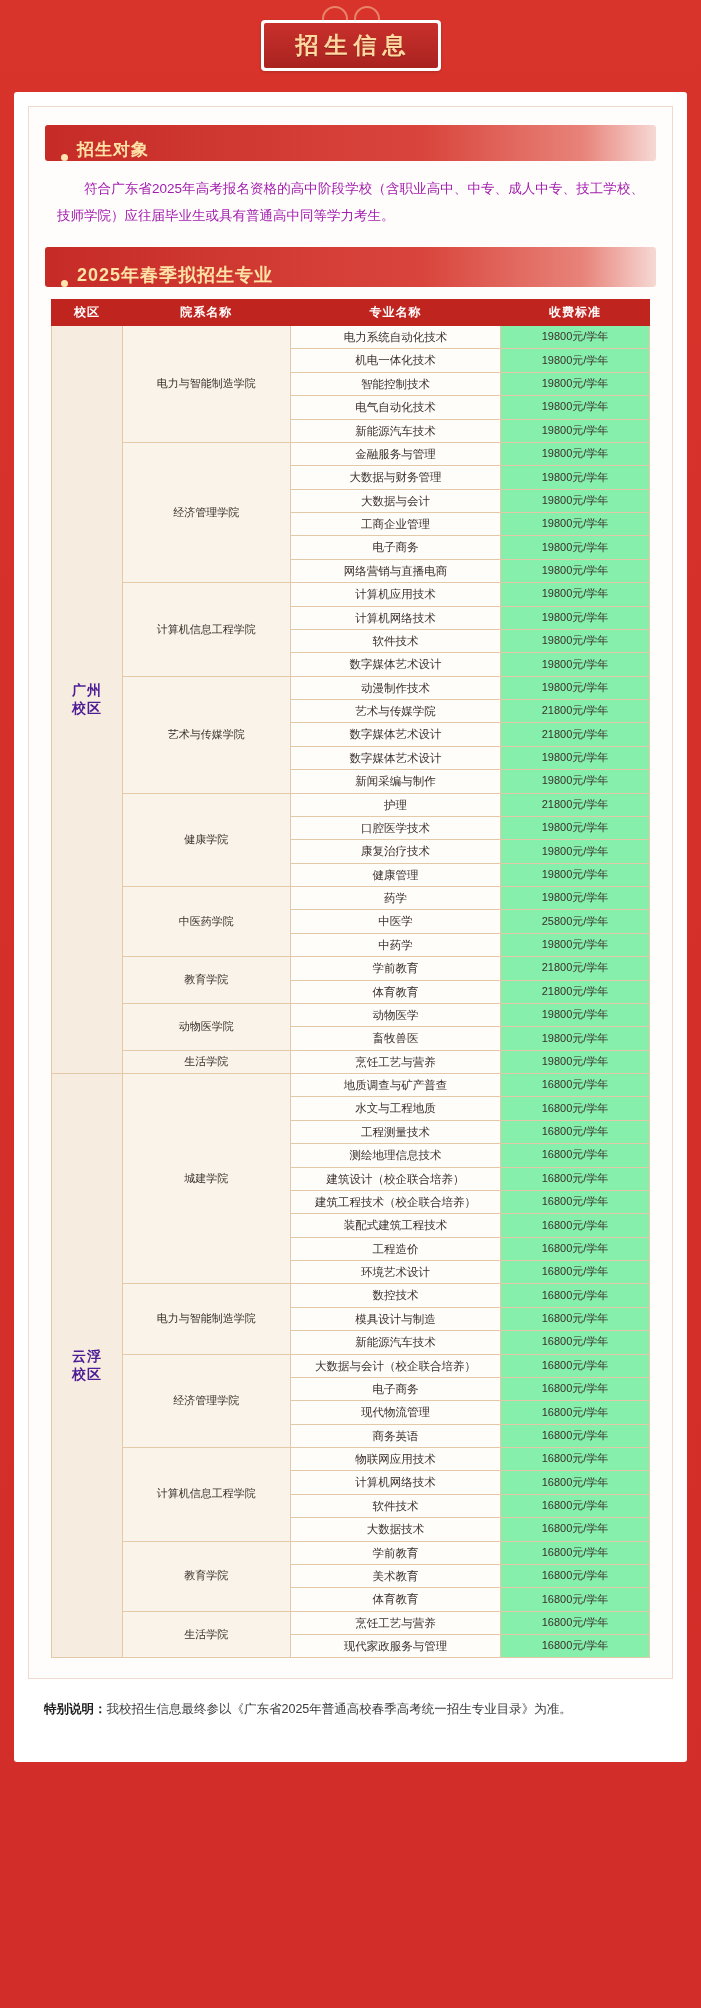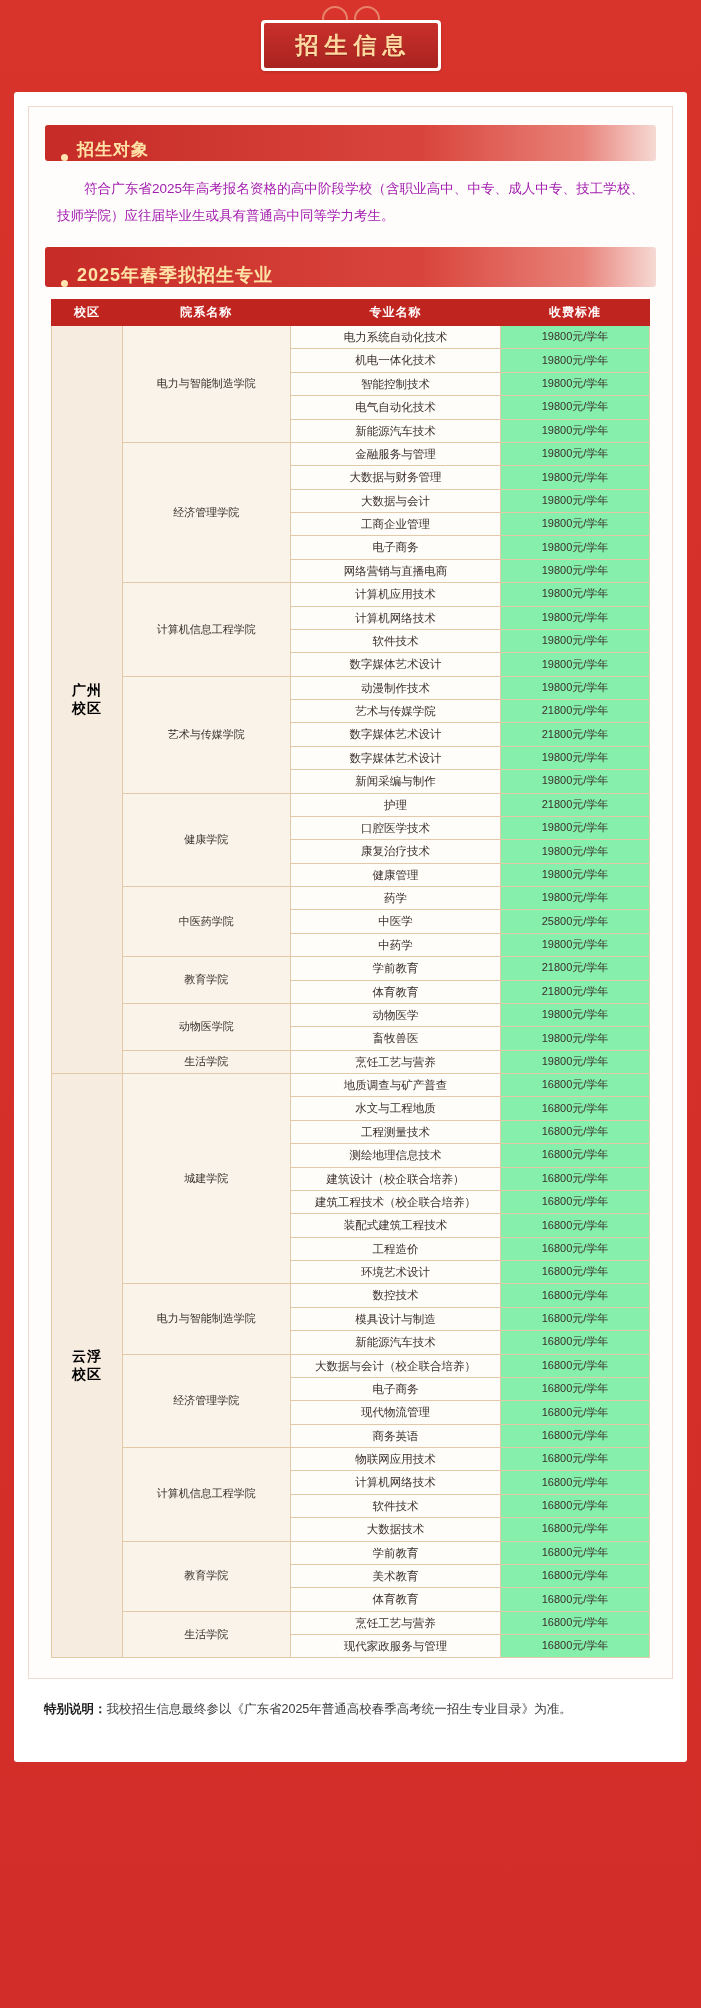--- a/index.html
+++ b/index.html
@@ -137,21 +137,21 @@
     border-color: #c0241f;
     letter-spacing: 1px;
   }
   col.c1 { width: 60px; }
   col.c2 { width: 142px; }
   col.c3 { width: 178px; }
   col.c4 { width: 126px; }
 
   td.campus {
     background: #f7ece0;
-    color: #000000;
+    color: #4c1d95;
     font-weight: bold;
     font-size: 14px;
     letter-spacing: 1px;
     line-height: 1.35;
   }
   td.college {
     background: #faf3ea;
     font-size: 11px;
   }
   td.major-name {

